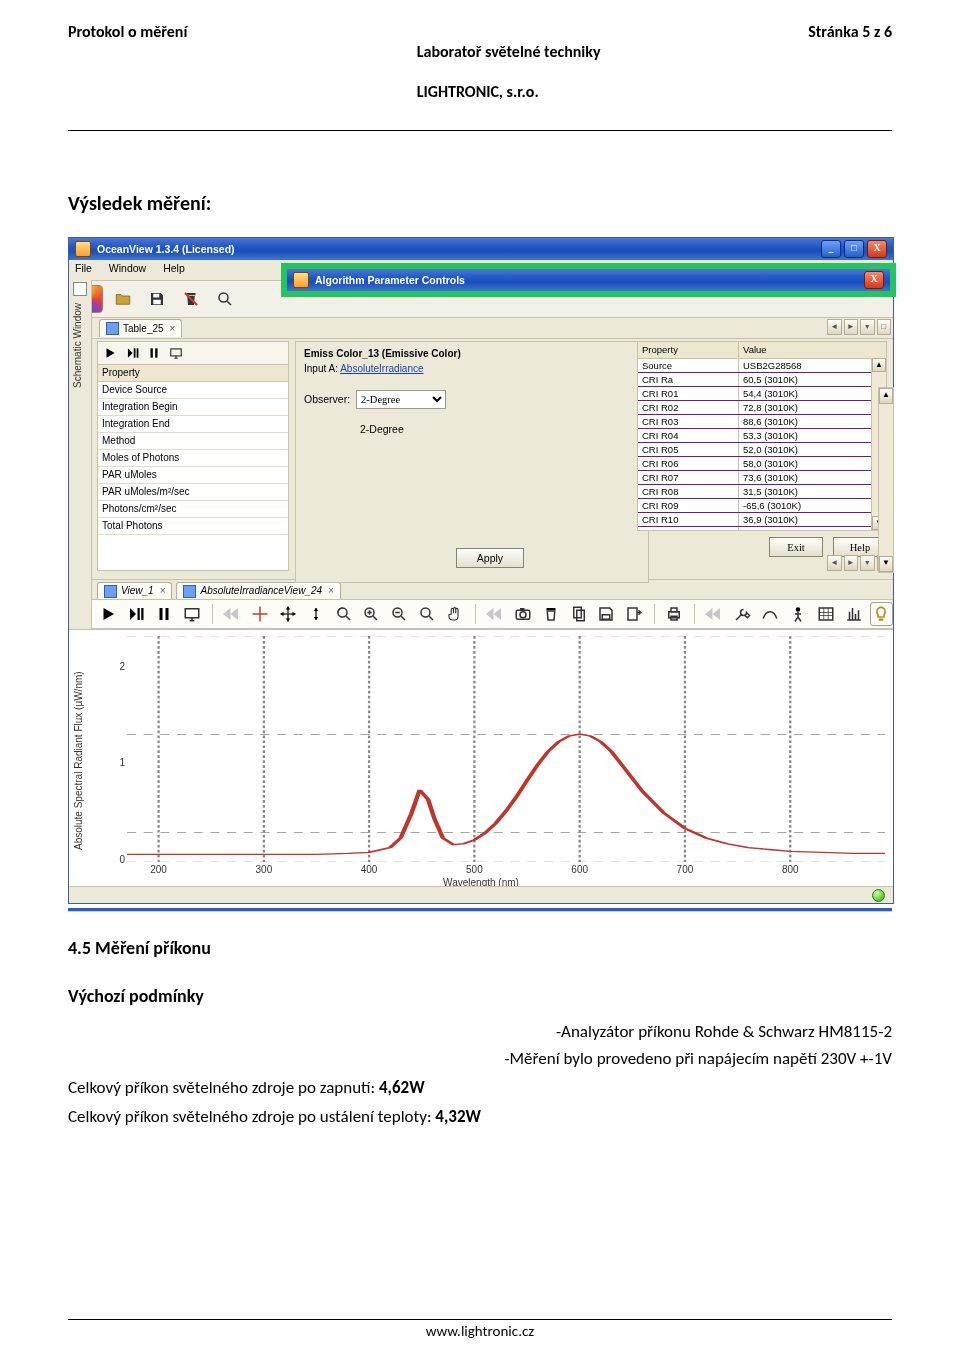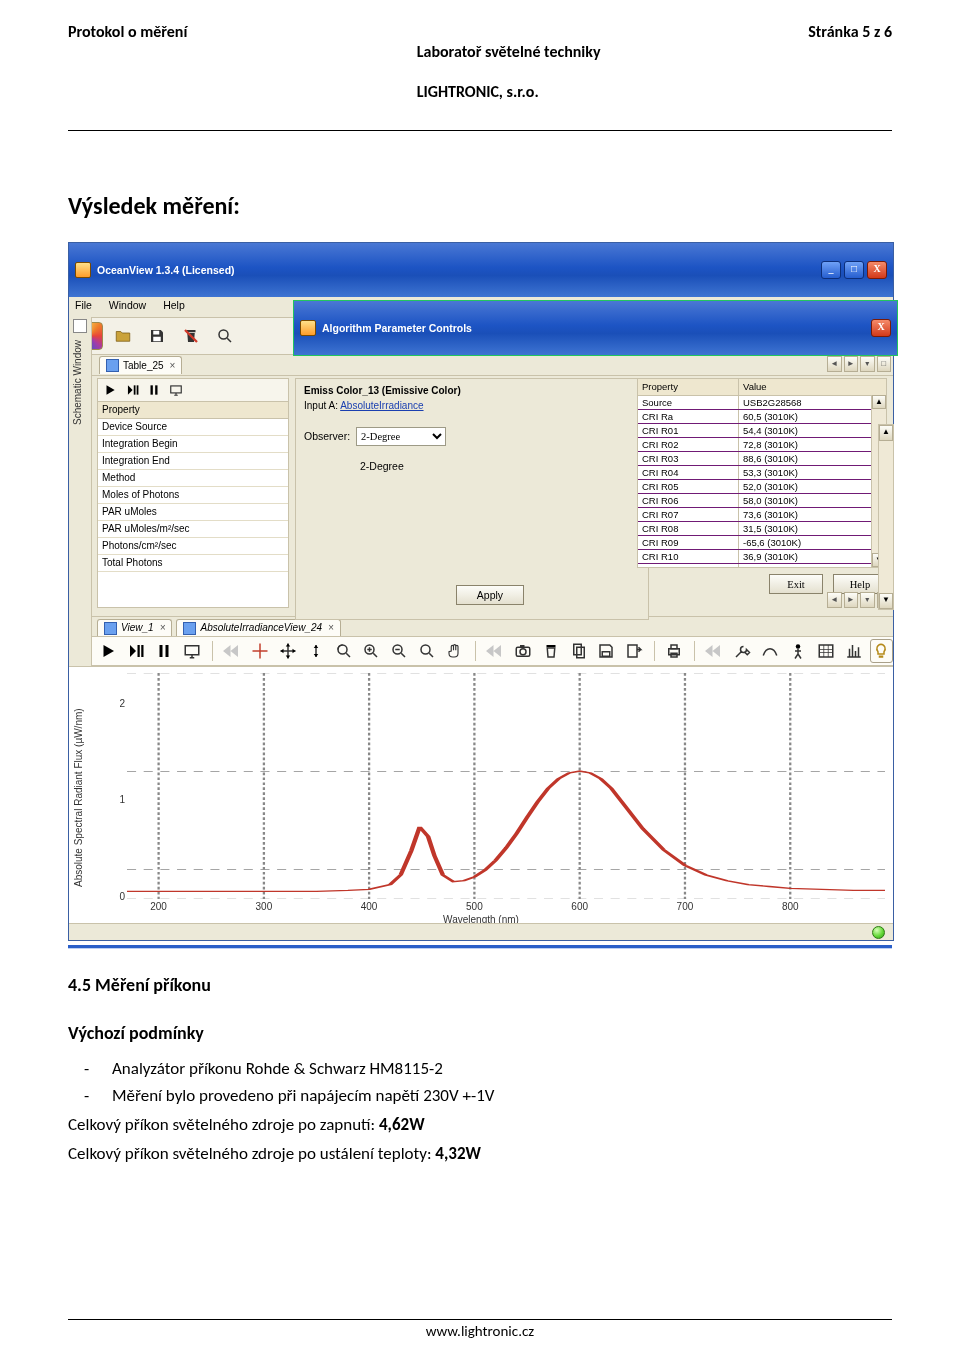--- a/index.html
+++ b/index.html
@@ -26,32 +26,33 @@
     font-size: 16px;
     line-height: 1.25;
   }
   .header .col { white-space: pre; }
   .header .left  { text-align: left;  font-weight: bold; }
   .header .mid   { text-align: center; font-weight: bold; }
   .header .right { text-align: right; font-weight: bold; }
   .hr            { border: 0; border-top: 1.5px solid #000; margin: 8px 0 0 0; }
   .body-block { margin-top: 60px; }
   h2.section-title {
-    font-size: 24px; font-weight: bold;
+    font-size: 20px; font-weight: bold;
     margin: 0 0 22px 0;
   }
   h3.subhead {
     font-size: 18px; font-weight: bold;
     margin: 26px 0 14px 0;
   }
   ul.dash {
     list-style: none;
     padding: 0 0 0 44px;
     margin: 0 0 8px 0;
     font-size: 17px;
+    text-align: right;
   }
   ul.dash li::before {
     content: "-";
     display: inline-block;
     width: 28px;
     margin-left: -28px;
   }
   ul.dash li { margin-bottom: 6px; }
   p.flow { font-size: 17px; margin: 8px 0; }
   .footer {
@@ -76,21 +77,21 @@
     border: 1px solid #3a5fa3;
     position: relative;
     line-height: 1.15;
   }
   
   .titlebar, .dlg-titlebar {
     height: 22px;
     display: flex; align-items: center;
     color: #fff;
     background: linear-gradient(#4a78d4, #1d54c4 45%, #1a4fb8 60%, #3e74d2);
-    padding: 16px 6px;
+    padding: 0 6px;
     font-weight: bold;
   }
   .titlebar .icon, .dlg-titlebar .icon {
     width: 14px; height: 14px; margin-right: 6px;
     background: linear-gradient(#ffe08a,#ff9d2a);
     border: 1px solid #7a4a00; border-radius: 2px;
   }
   .win-btns { margin-left: auto; display: flex; gap: 3px; }
   .win-btn {
     width: 18px; height: 16px;
@@ -241,22 +242,22 @@
   .prop-right .scroll .up{ top:0; } .prop-right .scroll .dn{ bottom:0; }
   .exit-help {
     position:absolute; left:700px; top:198px; display:flex; gap:10px;
   }
   .exit-help button {
     width:54px; height:20px; font:10.5px Tahoma;
     border:1px solid #8a836b; background:linear-gradient(#fdfdf9,#e4e0cf);
   }
   
   .dlg {
-    position:absolute; left:224px; top:-76px; width:603px;
-    border:1px solid #22c55e;
+    position:absolute; left:212px; top:-76px; width:603px;
+    border:6px solid #22c55e;
   }
   .dlg .dlg-titlebar { justify-content: space-between; }
   .dlg .dlg-titlebar .t { display:flex; align-items:center; }
   .dlg .dlg-titlebar .close {
     width:18px; height:16px; border:1px solid #7a1a06; border-radius:3px;
     background:linear-gradient(#f58b6a,#d2391a); color:#fff;
     text-align:center; font: bold 10px/13px Tahoma;
   }
   
   .pager-top {

